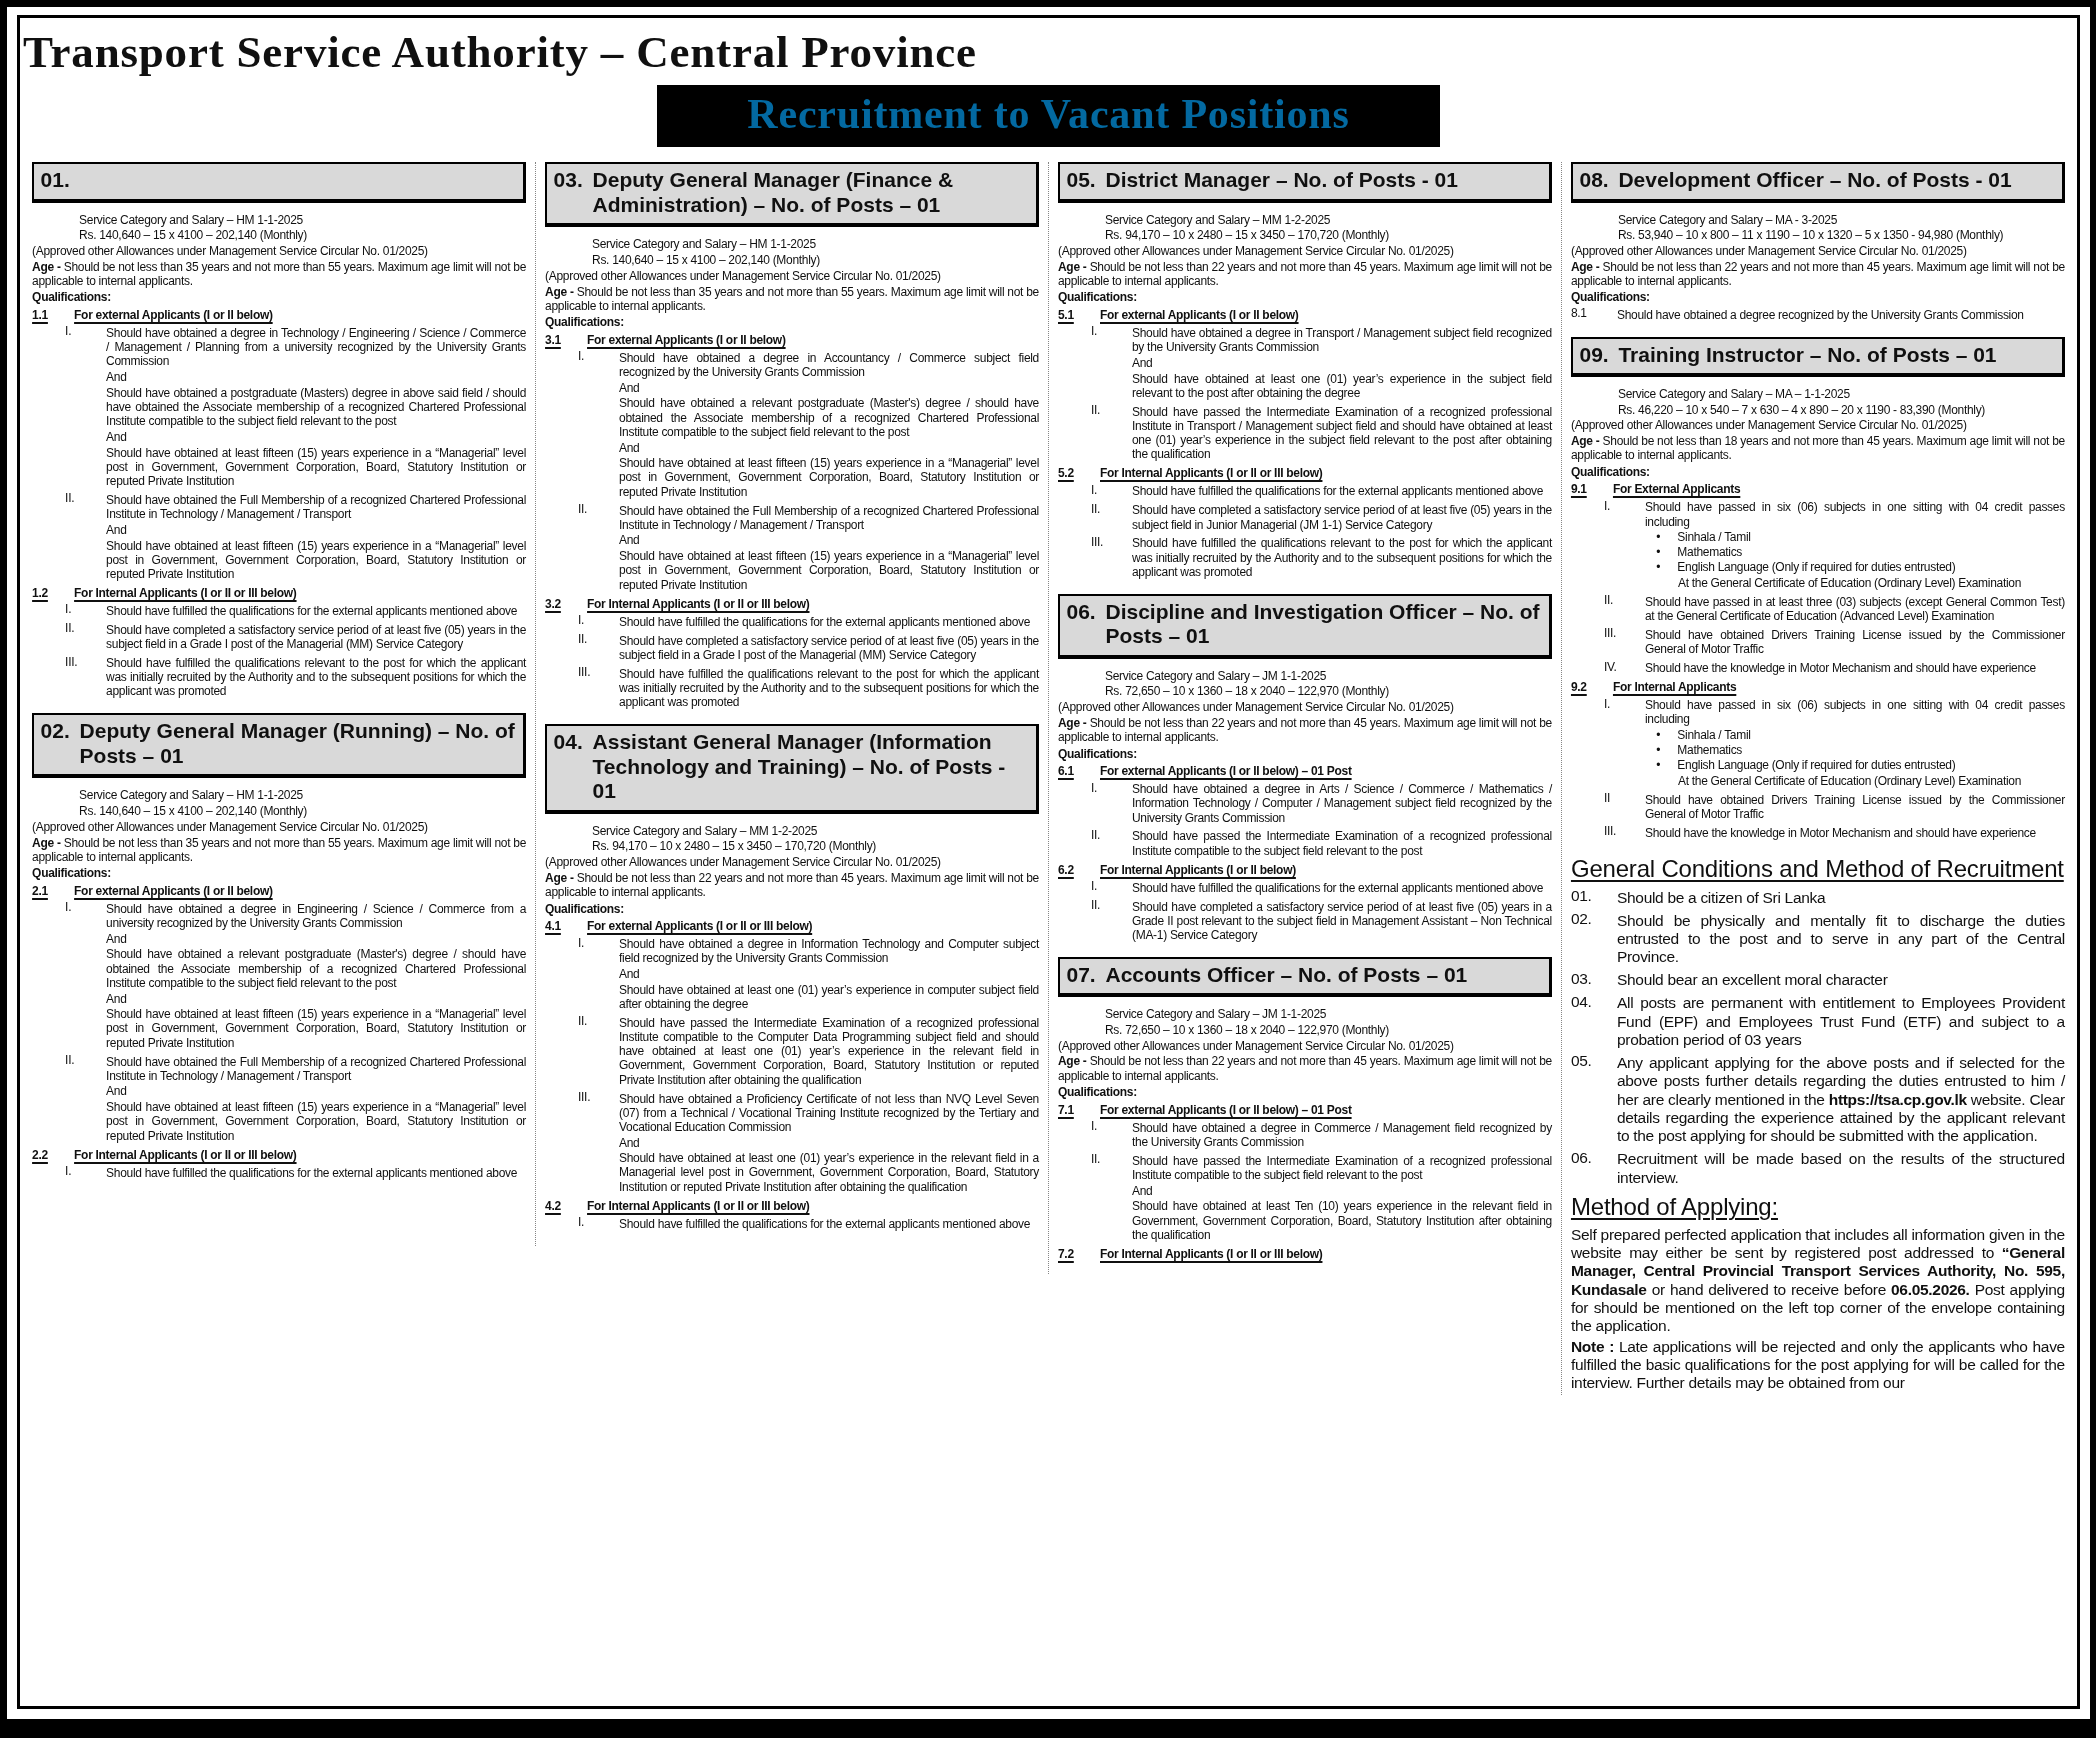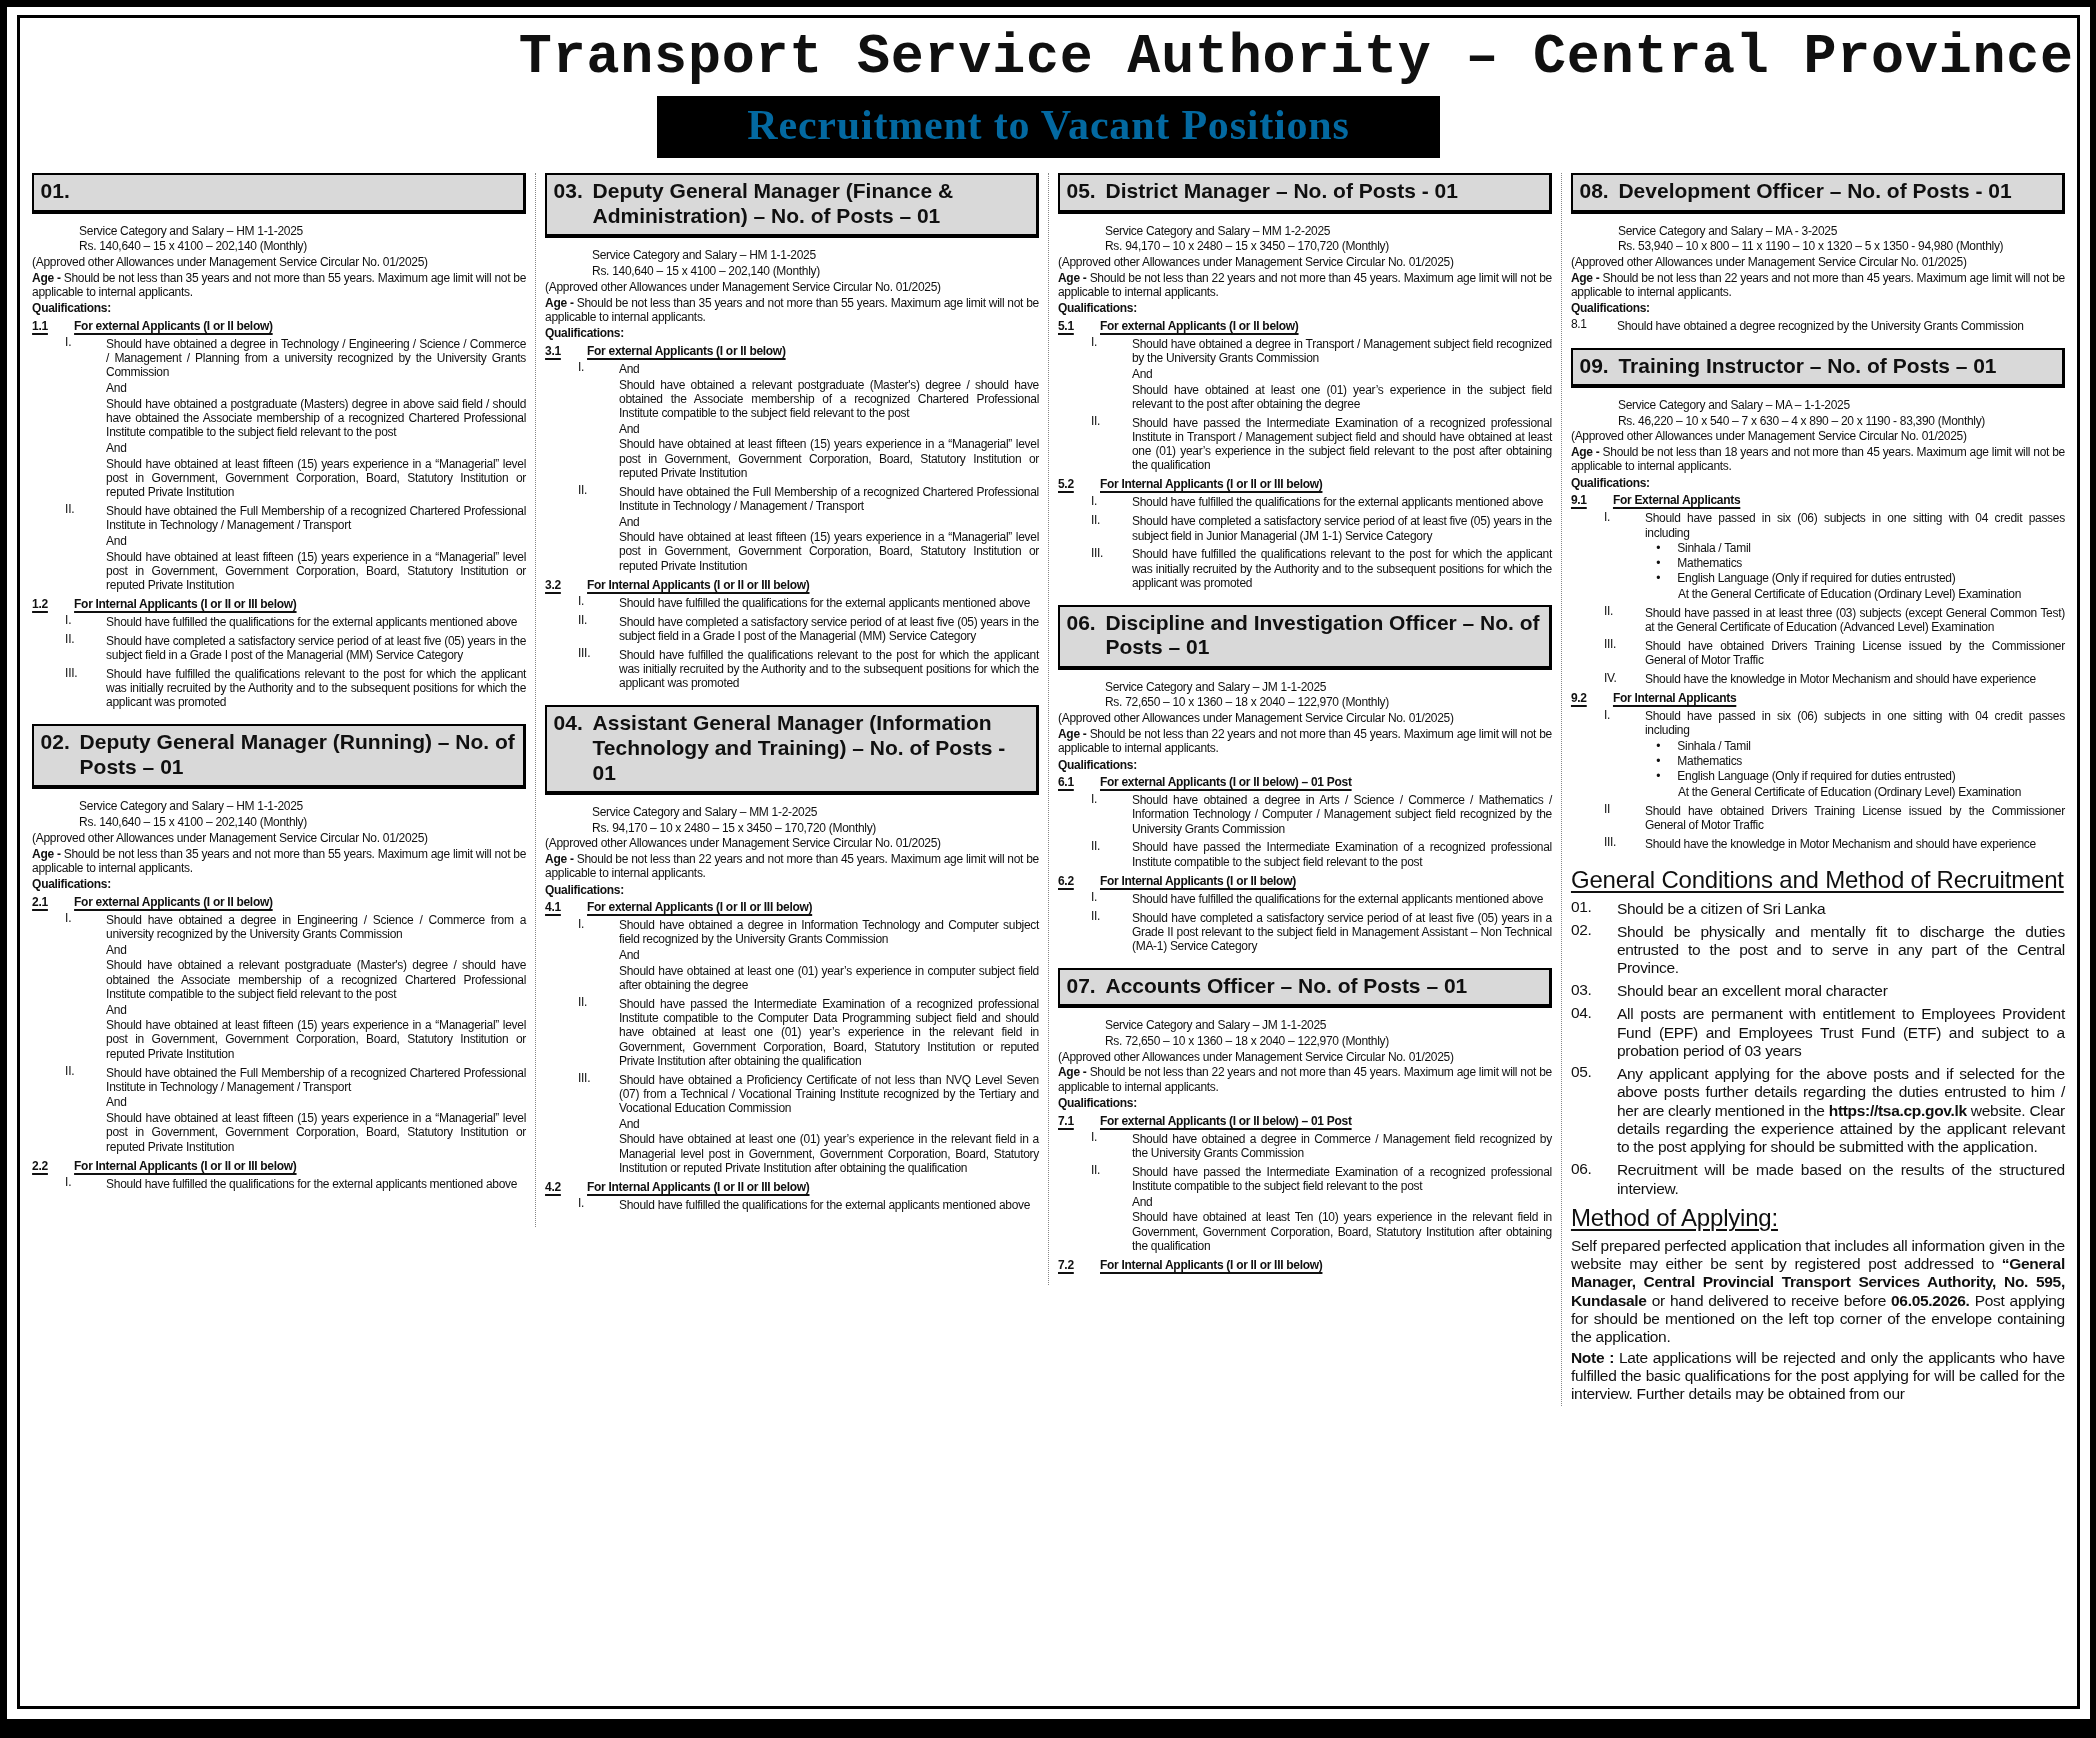--- a/index.html
+++ b/index.html
@@ -1,19 +1,19 @@
 <!DOCTYPE html>
 <html style="font-size:13px"><head>
 <meta charset="utf-8">
 <style>
   html,body{margin:0;padding:0;background:#e8e8e8;}
   body{width:2097px;height:1738px;position:relative;font-family:"Liberation Sans",sans-serif;color:#101010;}
   .outer{position:absolute;inset:0;background:#fff;border:7.3px solid #000;border-bottom-width:19.5px;box-sizing:border-box;}
   .inner{position:absolute;left:9.8px;top:8.1px;right:9.8px;bottom:9.8px;border:3.3px solid #000;box-sizing:border-box;padding:4.9px 3.3px 0;overflow:hidden;}
-  .title{font-family:Liberation Mono, monospace;font-weight:700;font-size:55px;text-align:right;margin:3.3px 0 4.9px;letter-spacing:0.8px;}
+  .title{font-family:Liberation Serif, serif;font-weight:700;font-size:45px;text-align:left;margin:3.3px 0 4.9px;letter-spacing:0.8px;}
   .banner{font-family:"Liberation Serif",serif;font-weight:700;font-size:42px;color:#0369a1;background:#000;width:fit-content;margin:6.5px auto 14.7px;padding:4.9px 90px 9.8px;letter-spacing:0.8px;}
   .cols{display:flex;align-items:flex-start;height:1531px;}
   .col{flex:1 1 0;padding:0 9px;overflow:hidden;}
   .col + .col{border-left:1.6px dotted #858585;}
   .pos{margin-bottom:13px;}
   .pos-header{display:flex;background:#d9d9d9;border:2.4px solid #000;border-bottom-width:4.1px;border-right-width:3.3px;font-weight:700;font-size:21px;line-height:1.18;padding:4.1px 6.5px 5.7px;margin-bottom:9.8px;}
   .pos-num{flex:0 0 39px;}
   .pos-title{flex:1;}
   .pos-body{font-size:12px;line-height:1.18;letter-spacing:-0.3px;}
   .svc{padding-left:47px;margin:1.6px 0;}
@@ -158,20 +158,21 @@
               <div class="para">(Approved other Allowances under Management Service Circular No. 01/2025)</div>
               <div class="para just"><span class="b">Age - </span>Should be not less than 35 years and not more than 55 years. Maximum age limit will not be applicable to internal applicants.</div>
               <div class="qual-label">Qualifications:</div>
               <div class="sec-head">
                 <span class="sec-num">3.1</span>
                 <span class="sec-title">For external Applicants (I or II below)</span>
               </div>
               <div class="item">
                 <span class="item-label">I.</span>
                 <div class="item-body">
+                  <div class="para just">Should have obtained a degree in Accountancy / Commerce subject field recognized by the University Grants Commission</div>
                   <div class="para just">And</div>
                   <div class="para just">Should have obtained a relevant postgraduate (Master's) degree / should have obtained the Associate membership of a recognized Chartered Professional Institute compatible to the subject field relevant to the post</div>
                   <div class="para just">And</div>
                   <div class="para just">Should have obtained at least fifteen (15) years experience in a “Managerial” level post in Government, Government Corporation, Board, Statutory Institution or reputed Private Institution</div>
                 </div>
               </div>
               <div class="item">
                 <span class="item-label">II.</span>
                 <div class="item-body">
                   <div class="para just">Should have obtained the Full Membership of a recognized Chartered Professional Institute in Technology / Management / Transport</div>

